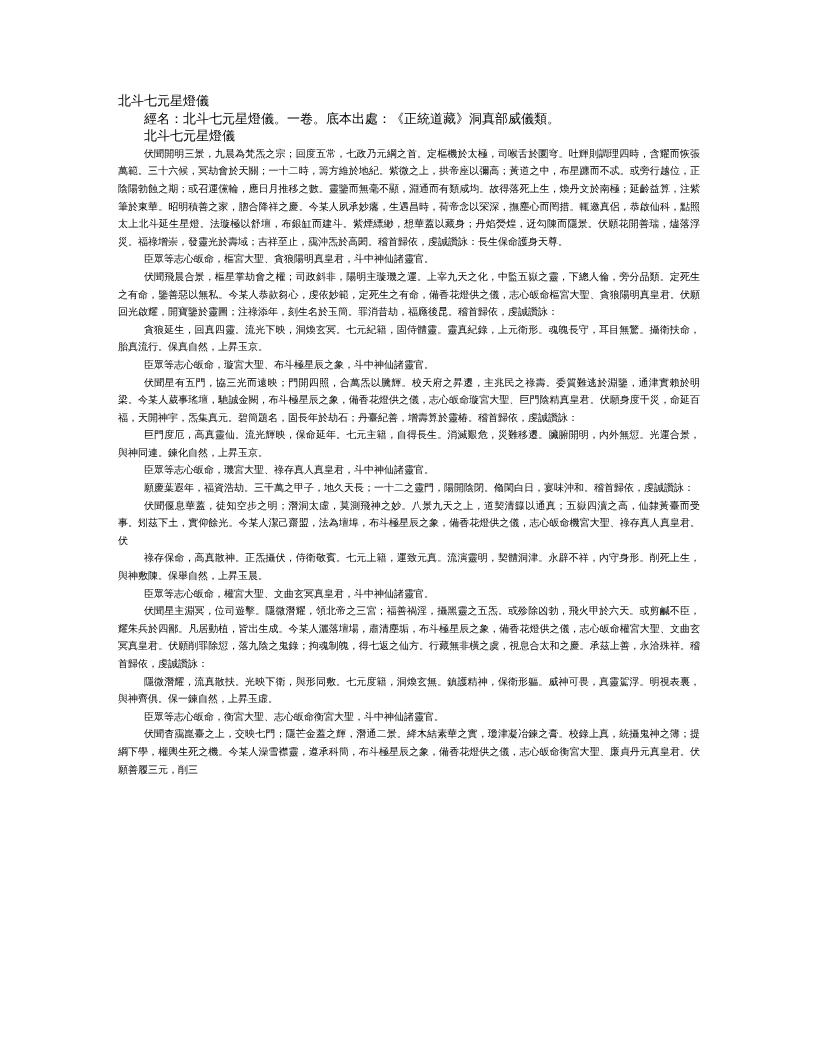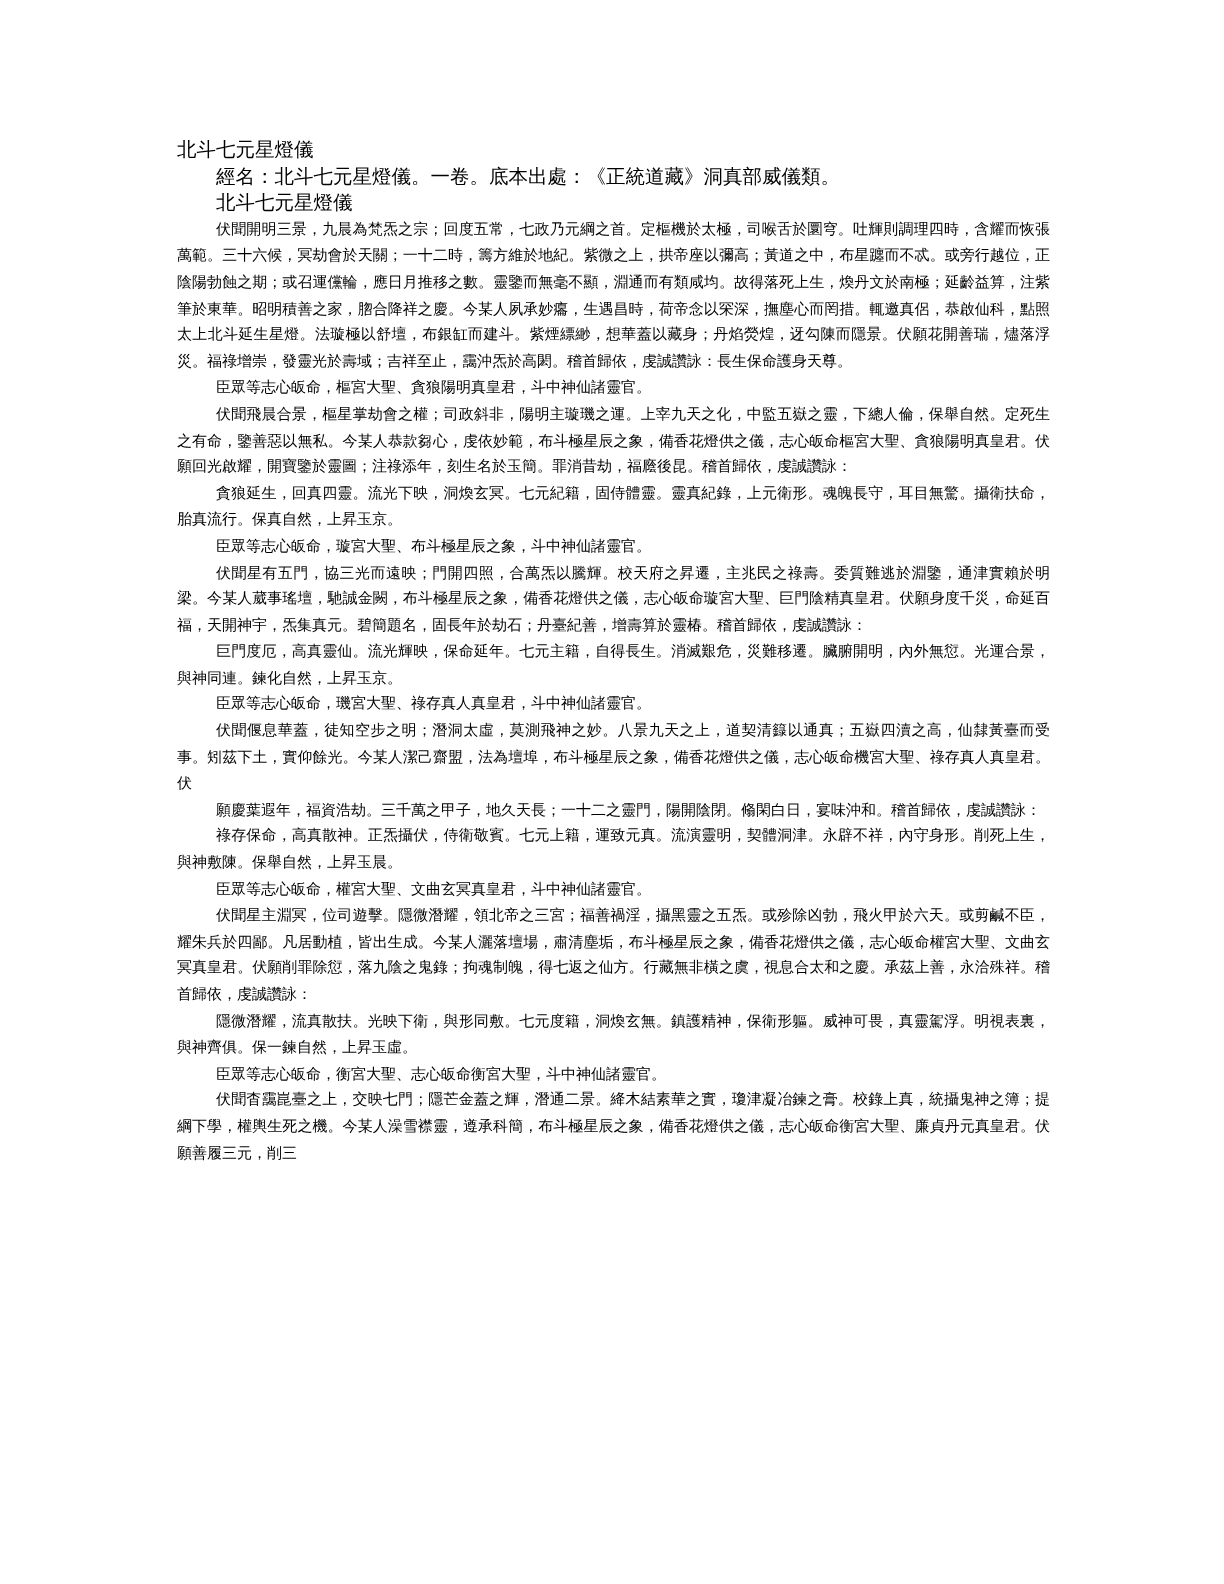--- a/index.html
+++ b/index.html
@@ -60,35 +60,35 @@
 
     <div class="line indent">經名：北斗七元星燈儀。一卷。底本出處：《正統道藏》洞真部威儀類。</div>
 
     <div class="line indent">北斗七元星燈儀</div>
 
 
     <p class="para indent">伏聞開明三景，九晨為梵炁之宗；回度五常，七政乃元綱之首。定樞機於太極，司喉舌於圜穹。吐輝則調理四時，含耀而恢張萬範。三十六候，冥劫會於天關；一十二時，籌方維於地紀。紫微之上，拱帝座以彌高；黃道之中，布星躔而不忒。或旁行越位，正陰陽勃蝕之期；或召運儻輪，應日月推移之數。靈鑒而無毫不顯，淵通而有類咸均。故得落死上生，煥丹文於南極；延齡益算，注紫筆於東華。昭明積善之家，脗合降祥之慶。今某人夙承妙癟，生遇昌時，荷帝念以罙深，撫塵心而罔措。輒邀真侶，恭啟仙科，點照太上北斗延生星燈。法璇極以舒壇，布銀缸而建斗。紫煙縹緲，想華蓋以藏身；丹焰熒煌，迓勾陳而隱景。伏願花開善瑞，燼落浮災。福祿增崇，發靈光於壽域；吉祥至止，靄沖炁於高閎。稽首歸依，虔誠讚詠：長生保命護身天尊。</p>
 
     <p class="para indent">臣眾等志心皈命，樞宮大聖、貪狼陽明真皇君，斗中神仙諸靈官。</p>
 
-    <p class="para indent">伏聞飛晨合景，樞星掌劫會之權；司政斜非，陽明主璇璣之運。上宰九天之化，中監五嶽之靈，下總人倫，保舉自然。定死生之有命，鑒善惡以無私。今某人恭款芻心，虔依妙範，布斗極星辰之象，備香花燈供之儀，志心皈命樞宮大聖、貪狼陽明真皇君。伏願回光啟耀，開寶鑒於靈圖；注祿添年，刻生名於玉簡。罪消昔劫，福廕後昆。稽首歸依，虔誠讚詠：</p>
+    <p class="para indent">伏聞飛晨合景，樞星掌劫會之權；司政斜非，陽明主璇璣之運。上宰九天之化，中監五嶽之靈，下總人倫，旁分品類。定死生之有命，鑒善惡以無私。今某人恭款芻心，虔依妙範，定死生之有命，備香花燈供之儀，志心皈命樞宮大聖、貪狼陽明真皇君。伏願回光啟耀，開寶鑒於靈圖；注祿添年，刻生名於玉簡。罪消昔劫，福廕後昆。稽首歸依，虔誠讚詠：</p>
 
     <p class="para indent">貪狼延生，回真四靈。流光下映，洞煥玄冥。七元紀籍，固侍體靈。靈真紀錄，上元衛形。魂魄長守，耳目無驚。攝衛扶命，胎真流行。保真自然，上昇玉京。</p>
 
     <p class="para indent">臣眾等志心皈命，璇宮大聖、布斗極星辰之象，斗中神仙諸靈官。</p>
 
     <p class="para indent">伏聞星有五門，協三光而遠映；門開四照，合萬炁以騰輝。校天府之昇遷，主兆民之祿壽。委質難逃於淵鑒，通津實賴於明梁。今某人葳事瑤壇，馳誠金闕，布斗極星辰之象，備香花燈供之儀，志心皈命璇宮大聖、巨門陰精真皇君。伏願身度千災，命延百福，天開神宇，炁集真元。碧簡題名，固長年於劫石；丹臺紀善，增壽算於靈椿。稽首歸依，虔誠讚詠：</p>
 
     <p class="para indent">巨門度厄，高真靈仙。流光輝映，保命延年。七元主籍，自得長生。消滅艱危，災難移遷。臟腑開明，內外無愆。光運合景，與神同連。鍊化自然，上昇玉京。</p>
 
     <p class="para indent">臣眾等志心皈命，璣宮大聖、祿存真人真皇君，斗中神仙諸靈官。</p>
 
+    <p class="para indent">願慶葉遐年，福資浩劫。三千萬之甲子，地久天長；一十二之靈門，陽開陰閉。翛閑白日，宴味沖和。稽首歸依，虔誠讚詠：</p>
+
     <p class="para indent">伏聞偃息華蓋，徒知空步之明；潛洞太虛，莫測飛神之妙。八景九天之上，道契清籙以通真；五嶽四瀆之高，仙隸黃臺而受事。矧茲下土，實仰餘光。今某人潔己齋盟，法為壇埠，布斗極星辰之象，備香花燈供之儀，志心皈命機宮大聖、祿存真人真皇君。伏</p>
-
-    <p class="para indent">願慶葉遐年，福資浩劫。三千萬之甲子，地久天長；一十二之靈門，陽開陰閉。翛閑白日，宴味沖和。稽首歸依，虔誠讚詠：</p>
 
     <p class="para indent">祿存保命，高真散神。正炁攝伏，侍衛敬賓。七元上籍，運致元真。流演靈明，契體洞津。永辟不祥，內守身形。削死上生，與神敷陳。保舉自然，上昇玉晨。</p>
 
     <p class="para indent">臣眾等志心皈命，權宮大聖、文曲玄冥真皇君，斗中神仙諸靈官。</p>
 
     <p class="para indent">伏聞星主淵冥，位司遊擊。隱微潛耀，領北帝之三宮；福善禍淫，攝黑靈之五炁。或殄除凶勃，飛火甲於六天。或剪鹹不臣，耀朱兵於四鄙。凡居動植，皆出生成。今某人灑落壇場，肅清塵垢，布斗極星辰之象，備香花燈供之儀，志心皈命權宮大聖、文曲玄冥真皇君。伏願削罪除愆，落九陰之鬼錄；拘魂制魄，得七返之仙方。行藏無非橫之虞，視息合太和之慶。承茲上善，永洽殊祥。稽首歸依，虔誠讚詠：</p>
 
     <p class="para indent">隱微潛耀，流真散扶。光映下衛，與形同敷。七元度籍，洞煥玄無。鎮護精神，保衛形軀。威神可畏，真靈駕浮。明視表裏，與神齊俱。保一鍊自然，上昇玉虛。</p>
 
     <p class="para indent">臣眾等志心皈命，衡宮大聖、志心皈命衡宮大聖，斗中神仙諸靈官。</p>

